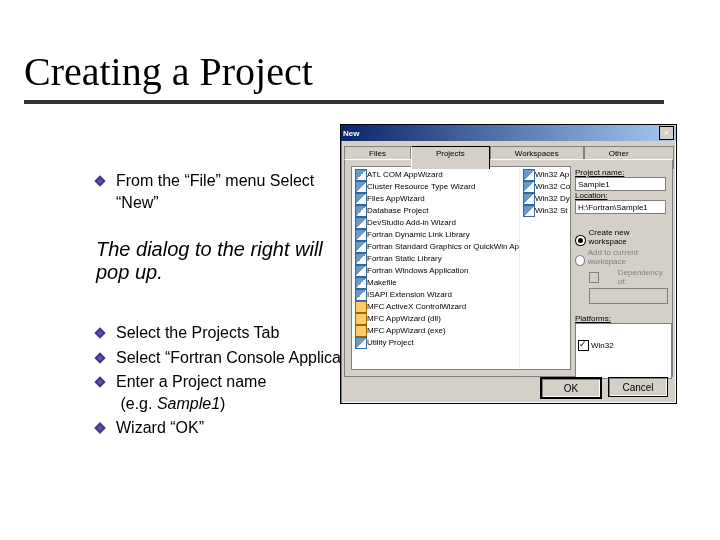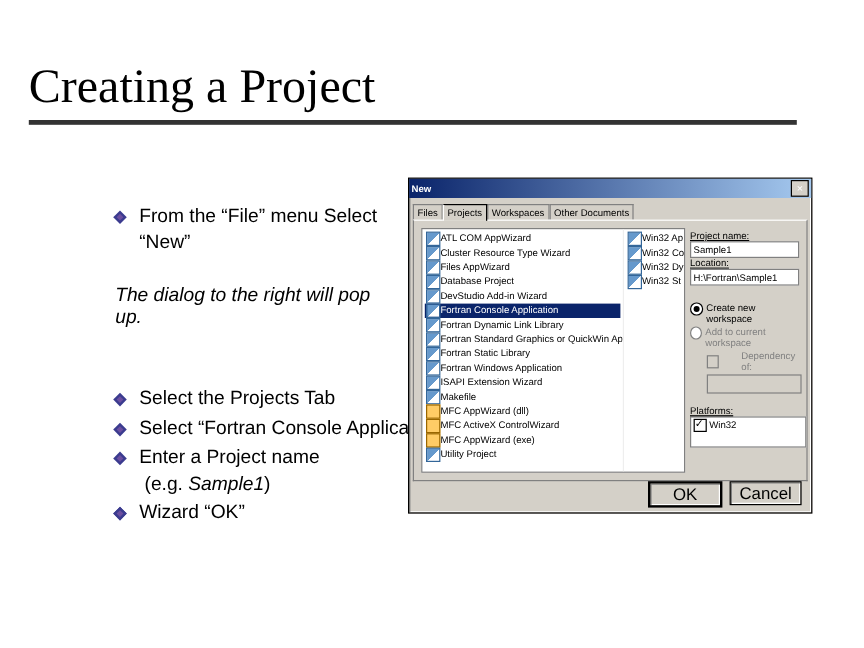--- a/index.html
+++ b/index.html
@@ -1,60 +1,60 @@
 <!DOCTYPE html>
 <html><head>
 <meta charset="utf-8">
 <style>
   html,body{margin:0;padding:0;width:720px;height:540px;background:#fff;font-family:Verdana,Geneva,sans-serif;color:#000}
   .slide{position:relative;width:720px;height:540px;overflow:hidden}
   .title{position:absolute;left:24px;top:48px;font-size:40px;font-family:Liberation Serif, serif}
   .underline{position:absolute;left:24px;top:100px;width:640px;height:4px;background:#333}
   .ulabs{position:absolute}
   .ul1{left:96px;top:170px;width:235px}
-  .note{position:absolute;left:96px;top:238px;width:235px;font-style:italic;font-size:16px}
+  .note{position:absolute;left:96px;top:238px;width:235px;font-style:italic;font-size:20px}
   .ul2{left:96px;top:322px;width:560px}
   .li{position:relative;padding-left:20px;font-size:16px;line-height:1.35;margin-bottom:3px}
   em{font-style:italic}
   
-  .dlg{position:absolute;left:340px;top:148px;width:335px;height:278px;background:#d4d0c8;border:1px solid #000;box-shadow:1px 1px 0 #808080 inset,-1px -1px 0 #fff inset;font-size:8px;font-family:Tahoma,sans-serif}
+  .dlg{position:absolute;left:340px;top:124px;width:335px;height:278px;background:#d4d0c8;border:1px solid #000;box-shadow:1px 1px 0 #808080 inset,-1px -1px 0 #fff inset;font-size:8px;font-family:Tahoma,sans-serif}
   .dlg-titlebar{height:16px;background:linear-gradient(to right,#0a246a,#a6caf0);color:#fff;display:flex;align-items:center;padding:0 2px;justify-content:space-between}
   .dlg-title{font-weight:bold}
   .dlg-x{width:13px;height:12px;background:#d4d0c8;border:1px solid #000;display:flex;align-items:center;justify-content:center;font-size:9px;line-height:1}
   .tabs{display:flex;margin:4px 3px 0 3px;gap:0}
-  .tab{padding:2px 3px;background:#d4d0c8;border:1px solid #808080;border-bottom:none;position:relative;top:1px}
+  .tab{padding:2px 24px;background:#d4d0c8;border:1px solid #808080;border-bottom:none;position:relative;top:1px}
   .tab.active{background:#d4d0c8;border-color:#000 #000 #d4d0c8 #fff;z-index:2}
   .tabpanel{position:absolute;left:3px;right:3px;top:34px;bottom:26px;border:1px solid #808080;border-top-color:#fff;background:#d4d0c8}
   .listbox{position:absolute;left:6px;top:6px;width:218px;bottom:6px;background:#fff;border:1px solid #808080;overflow:hidden}
   .lbcols{display:flex;height:100%}
   .lbcol{flex:1;padding:2px;font-size:8px;line-height:12px;overflow:hidden}
   .lbcol2{flex:0 0 46px;border-left:1px solid #eee}
   .lbi{display:flex;align-items:center;gap:0;white-space:nowrap;padding:0 1px}
   .lbi.sel{background:#0a246a;color:#fff}
   .ico{width:10px;height:10px;flex:0 0 10px}
   .ico-generic{background:linear-gradient(135deg,#69c 50%,#fff 50%);border:1px solid #369}
   .ico-mfc{background:#fc6;border:1px solid #960}
   .right{position:absolute;left:230px;right:6px;top:6px;bottom:6px}
   .fld-label{font-size:8px;margin-top:2px}
   .fld-label.u{text-decoration:underline}
   .fld{width:100%;box-sizing:border-box;font-size:8px;height:14px;border:1px solid #808080;background:#fff;padding:1px 2px}
   .radiogrp{margin-top:14px}
-  .radio{display:flex;align-items:flex-start;gap:3px;margin:2px 0}
+  .radio{display:flex;align-items:flex-end;gap:3px;margin:2px 0}
   .radio .rdot{width:9px;height:9px;border-radius:50%;border:1px solid #000;background:#fff;display:flex;align-items:center;justify-content:center}
   .radio.sel .rdot::after{content:"";width:5px;height:5px;border-radius:50%;background:#000}
   .chk{display:flex;align-items:center;gap:19px;margin:2px 0 2px 14px;color:#808080}
   .chk .cbox{width:9px;height:9px;border:1px solid #808080;background:#d4d0c8}
   .depbox{width:calc(100% - 14px);margin-left:14px;height:14px;background:#d4d0c8;border:1px solid #808080}
   .plat-label{margin-top:10px}
-  .platbox{width:100%;height:22px;border:1px solid #808080;background:#fff;padding:1px 2px;overflow:hidden}
+  .platbox{width:100%;height:22px;border:1px solid #808080;background:#fff;padding:16px 2px;overflow:hidden}
   .platitem{display:flex;align-items:center;gap:2px}
   .platitem .cbox{width:9px;height:9px;border:1px solid #000;background:#fff;position:relative}
   .platitem .cbox::after{content:"✓";position:absolute;left:0;top:-2px;font-size:9px}
   .dlg-buttons{position:absolute;right:8px;bottom:4px;display:flex;gap:6px}
-  .dlg-btn{width:58px;height:18px;background:#d4d0c8;border:1px solid #000;box-shadow:1px 1px 0 #808080 inset,-1px -1px 0 #fff inset;display:flex;align-items:center;justify-content:center;font-size:14px}
+  .dlg-btn{width:58px;height:18px;background:#d4d0c8;border:1px solid #000;box-shadow:1px 1px 0 #808080 inset,-1px -1px 0 #fff inset;display:flex;align-items:center;justify-content:center;font-size:10px}
   .dlg-btn.def{border:2px solid #000}
   
   .db{position:absolute;left:0;top:7px;width:8px;height:8px;background:#3b3b8f;transform:rotate(45deg)}
   .db::after{content:"";position:absolute;inset:2px;background:#6b4fa0}
 </style>
 </head>
 <body>
 
 <div class="slide">
 
@@ -105,55 +105,51 @@
                 <span>Files AppWizard</span>
               </div>
               <div class="lbi">
                 <span class="ico ico-generic"></span>
                 <span>Database Project</span>
               </div>
               <div class="lbi">
                 <span class="ico ico-generic"></span>
                 <span>DevStudio Add-in Wizard</span>
               </div>
-              <div class="lbi sel">
-                <span class="ico ico-generic"></span>
-                <span>Fortran Console Application</span>
-              </div>
               <div class="lbi">
                 <span class="ico ico-generic"></span>
                 <span>Fortran Dynamic Link Library</span>
               </div>
               <div class="lbi">
                 <span class="ico ico-generic"></span>
                 <span>Fortran Standard Graphics or QuickWin Application</span>
               </div>
               <div class="lbi">
                 <span class="ico ico-generic"></span>
                 <span>Fortran Static Library</span>
               </div>
               <div class="lbi">
                 <span class="ico ico-generic"></span>
                 <span>Fortran Windows Application</span>
               </div>
               <div class="lbi">
                 <span class="ico ico-generic"></span>
+                <span>Makefile</span>
+              </div>
+              <div class="lbi">
+                <span class="ico ico-generic"></span>
                 <span>ISAPI Extension Wizard</span>
               </div>
               <div class="lbi">
-                <span class="ico ico-generic"></span>
-                <span>Makefile</span>
+                <span class="ico ico-mfc"></span>
+                <span>MFC ActiveX ControlWizard</span>
               </div>
               <div class="lbi">
                 <span class="ico ico-mfc"></span>
                 <span>MFC AppWizard (dll)</span>
-              </div>
-              <div class="lbi">
-                <span class="ico ico-mfc"></span>
-                <span>MFC ActiveX ControlWizard</span>
               </div>
               <div class="lbi">
                 <span class="ico ico-mfc"></span>
                 <span>MFC AppWizard (exe)</span>
               </div>
               <div class="lbi">
                 <span class="ico ico-generic"></span>
                 <span>Utility Project</span>
               </div>
             </div>

